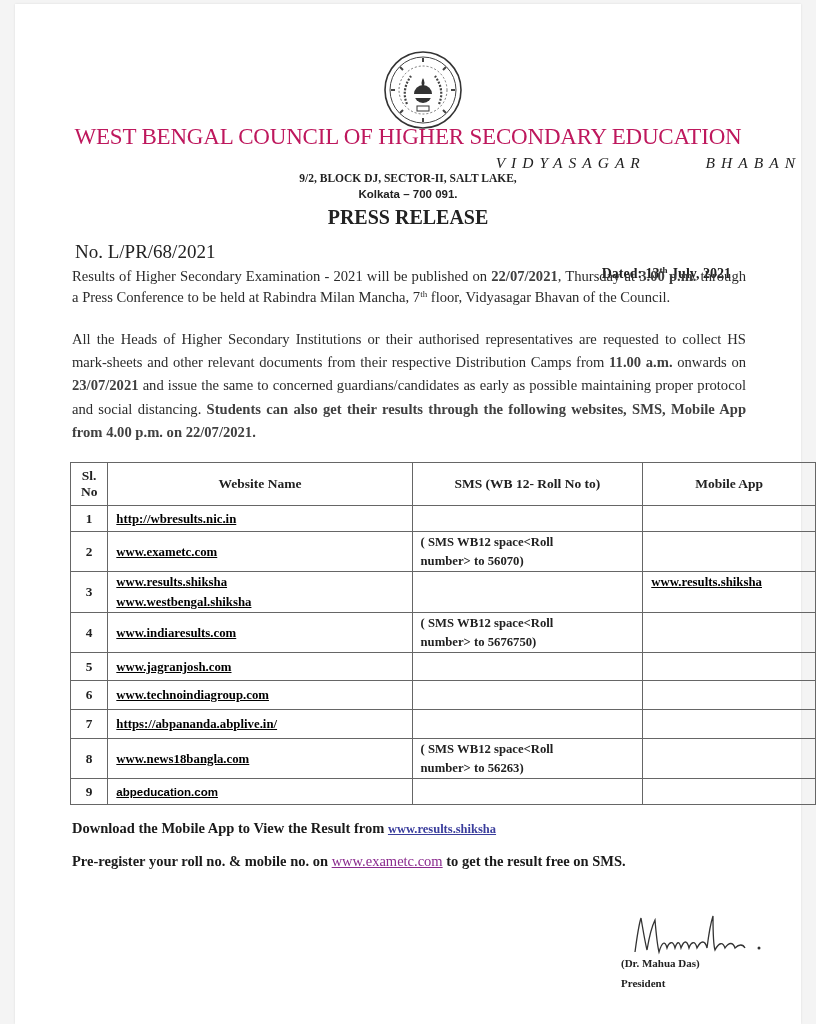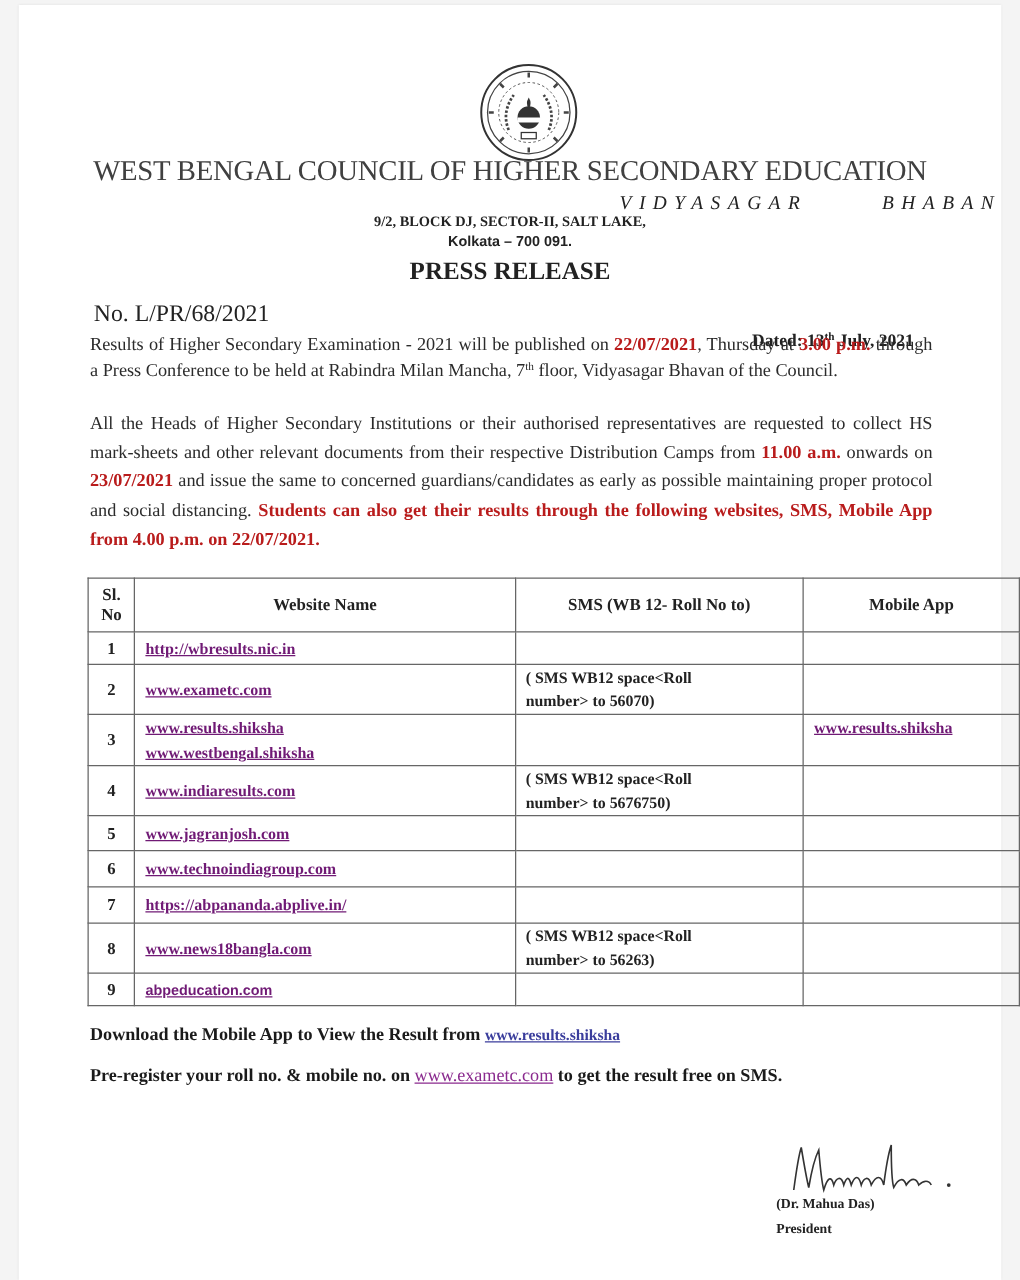--- a/index.html
+++ b/index.html
@@ -1,40 +1,40 @@
 <!DOCTYPE html>
 <html><head>
 <meta charset="utf-8">
 <style>
   html, body { margin:0; padding:0; }
   body { width:816px; height:1024px; background:#f4f4f4; position:relative; overflow:hidden; font-family:"Liberation Serif", serif; color:#222; }
   .page { position:absolute; left:15px; top:4px; width:786px; height:1020px; background:#fff; box-shadow:0 0 2px #ddd; }
   .abs { position:absolute; }
   .center { left:0; right:0; text-align:center; }
   .emblem { left:366px; top:44px; width:84px; height:84px; }
-  .title { top:120px; font-size:23px; letter-spacing:-0.2px; color:#404040; }
+  .title { top:120px; font-size:23px; letter-spacing:-0.2px; color:#be185d; }
   .sub { top:150px; font-size:15.5px; font-style:italic; letter-spacing:6px;text-align:right; }
   .addr { top:168px; font-size:11.5px; font-weight:bold; }
   .city { top:184px; font-family:"Liberation Sans", sans-serif; font-size:11.5px; font-weight:bold; }
   .pr { top:202px; font-size:20px; font-weight:bold; }
   .refno { left:60px; top:221px; font-size:19px; font-weight:normal;margin-top:16px; }
   .dated { right:70px; top:222px; font-size:14px; font-weight:bold;margin-top:40px; }
   sup { font-size:9px; vertical-align:5px; line-height:0; }
   .para { left:57px; width:674px; font-size:14.6px; line-height:21px; text-align:justify; text-align-last:left; color:#2b2b2b; }
   .p1 { top:262px; }
   .p2 { top:324px; line-height:23.2px; }
-  b { color:#b91c1c;font-family:Liberation Serif, serif; }
+  b { color:#404040;font-family:Liberation Serif, serif; }
   table { position:absolute; left:55px; top:458px; width:746px; border-collapse:collapse; font-size:13.3px; }
   td, th { border:1.3px solid #666; padding:0 8px; vertical-align:middle; }
   th { font-weight:bold; height:42px; font-size:13.5px; color:#222; }
   td.sl { text-align:center; font-weight:bold; width:27px; padding:0; }
   td.web { width:256px; }
   td.sms { text-align:left; width:190px; font-weight:bold; font-size:12.7px; line-height:19px; }
   td.app { width:138px; }
-  .lnk { text-decoration:underline; font-weight:bold; color:#701a75; font-size:12.8px; }
+  .lnk { text-decoration:underline; font-weight:bold; color:#000000; font-size:12.8px; }
   .lnk-sans { font-family:"Liberation Sans", sans-serif; font-size:11.5px; }
   .dl { left:57px; top:816px; font-size:14.5px; font-weight:bold; color:#1a1a1a; }
   .dl .l1 { color:#3a3d9c; text-decoration:underline; font-size:12.5px; font-weight:bold; }
   .pre { left:57px; top:849px; font-size:14.5px; font-weight:bold; color:#1a1a1a; }
   .pre .l2 { color:#8a2a8e; text-decoration:underline; font-weight:normal; }
   .sig { left:614px; top:908px; width:150px; height:46px; }
   .signame { right:60px; top:949px; font-size:11px; font-weight:bold; text-align:left; width:120px; line-height:20px; }
 </style>
 </head>
 <body>

